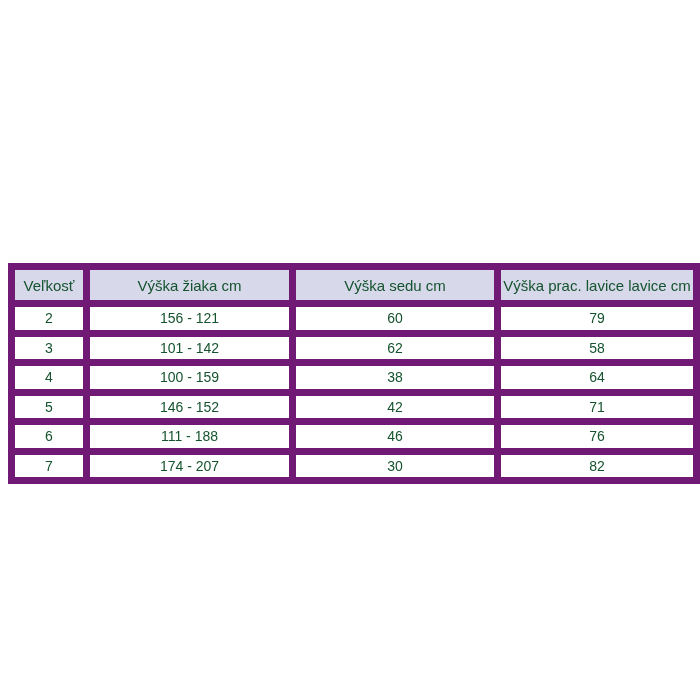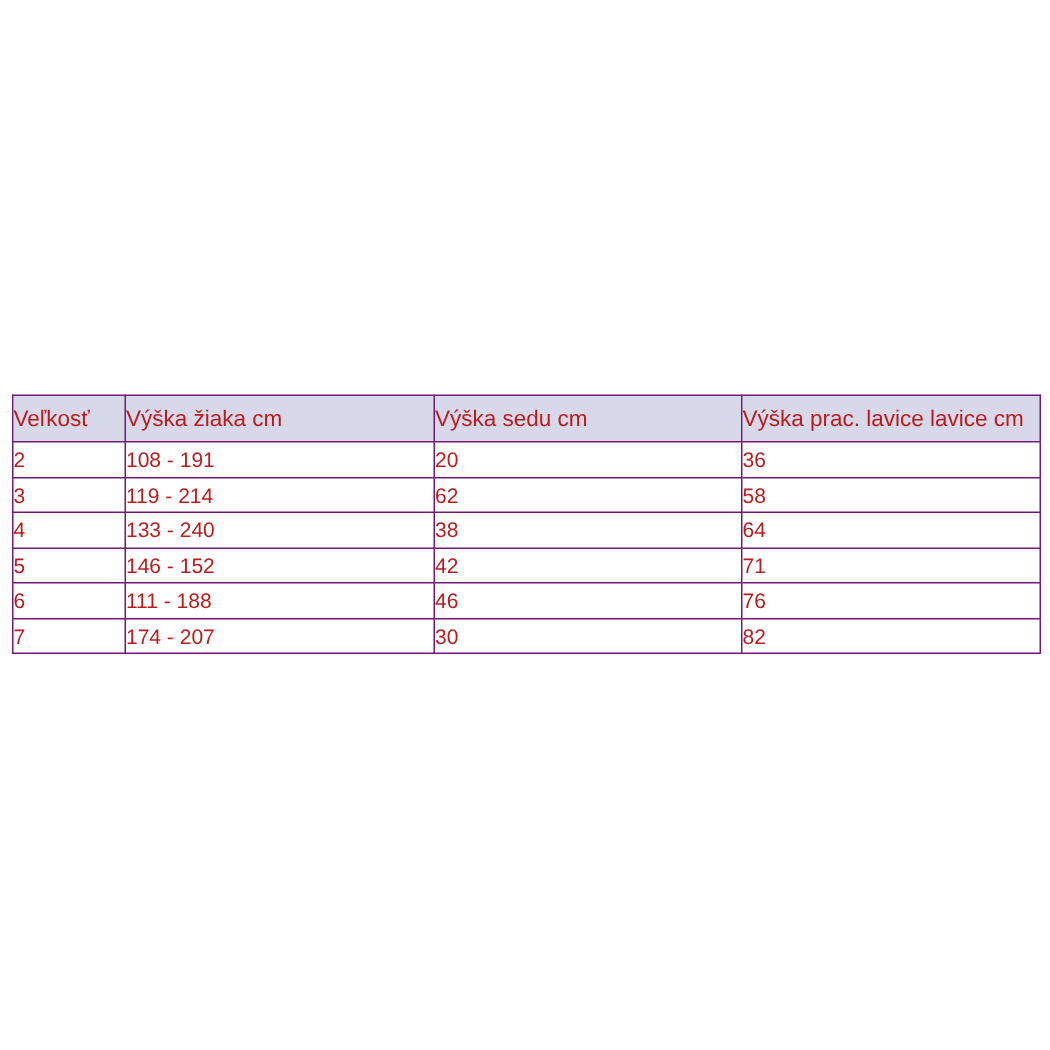--- a/index.html
+++ b/index.html
@@ -18,25 +18,25 @@
   table.size-table {
     position: absolute;
     left: 8px;
     top: 263px;
     width: 685px;
     border-collapse: collapse;
     table-layout: fixed;
   }
   table.size-table th,
   table.size-table td {
-    border: 1px solid #701a75;
-    text-align: left;
+    border: 7px solid #701a75;
+    text-align: center;
     vertical-align: middle;
     padding: 0;
-    color: #b91c1c;
+    color: #14532d;
     overflow: hidden;
     white-space: nowrap;
   }
   table.size-table th {
     height: 30px;
     background: #d7d8e9;
     font-weight: normal;
     font-size: 15px;
   }
   table.size-table td {
@@ -60,33 +60,33 @@
       <tr>
         <th>Veľkosť</th>
         <th>Výška žiaka cm</th>
         <th>Výška sedu cm</th>
         <th>Výška prac. lavice lavice cm</th>
       </tr>
     </thead>
     <tbody>
       <tr>
         <td>2</td>
-        <td>108 - 191</td>
-        <td>20</td>
-        <td>36</td>
+        <td>156 - 121</td>
+        <td>60</td>
+        <td>79</td>
       </tr>
       <tr>
         <td>3</td>
-        <td>119 - 214</td>
+        <td>101 - 142</td>
         <td>62</td>
         <td>58</td>
       </tr>
       <tr>
         <td>4</td>
-        <td>133 - 240</td>
+        <td>100 - 159</td>
         <td>38</td>
         <td>64</td>
       </tr>
       <tr>
         <td>5</td>
         <td>146 - 152</td>
         <td>42</td>
         <td>71</td>
       </tr>
       <tr>

